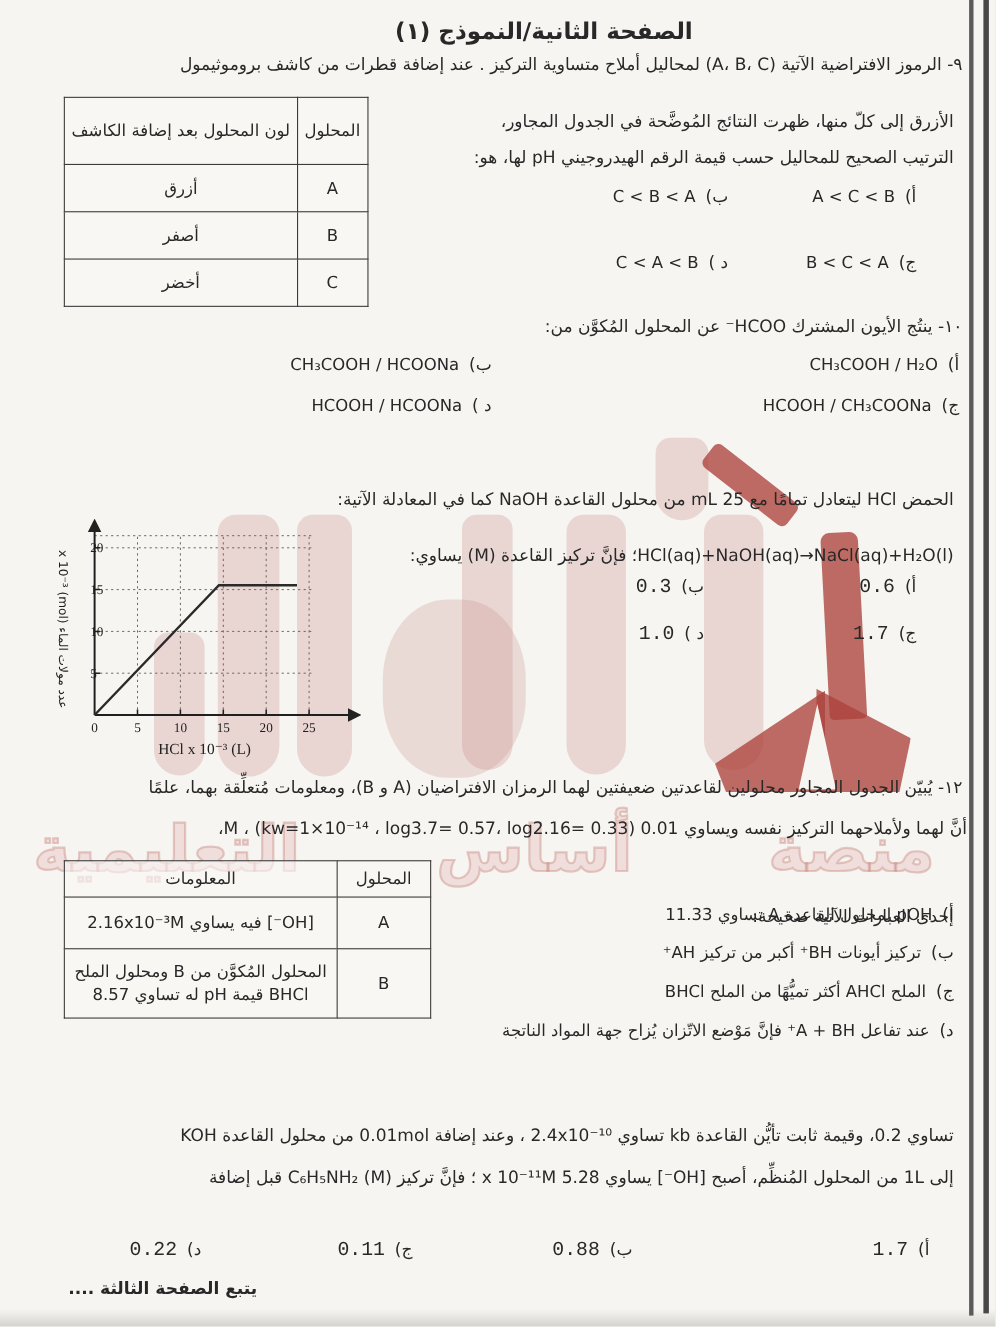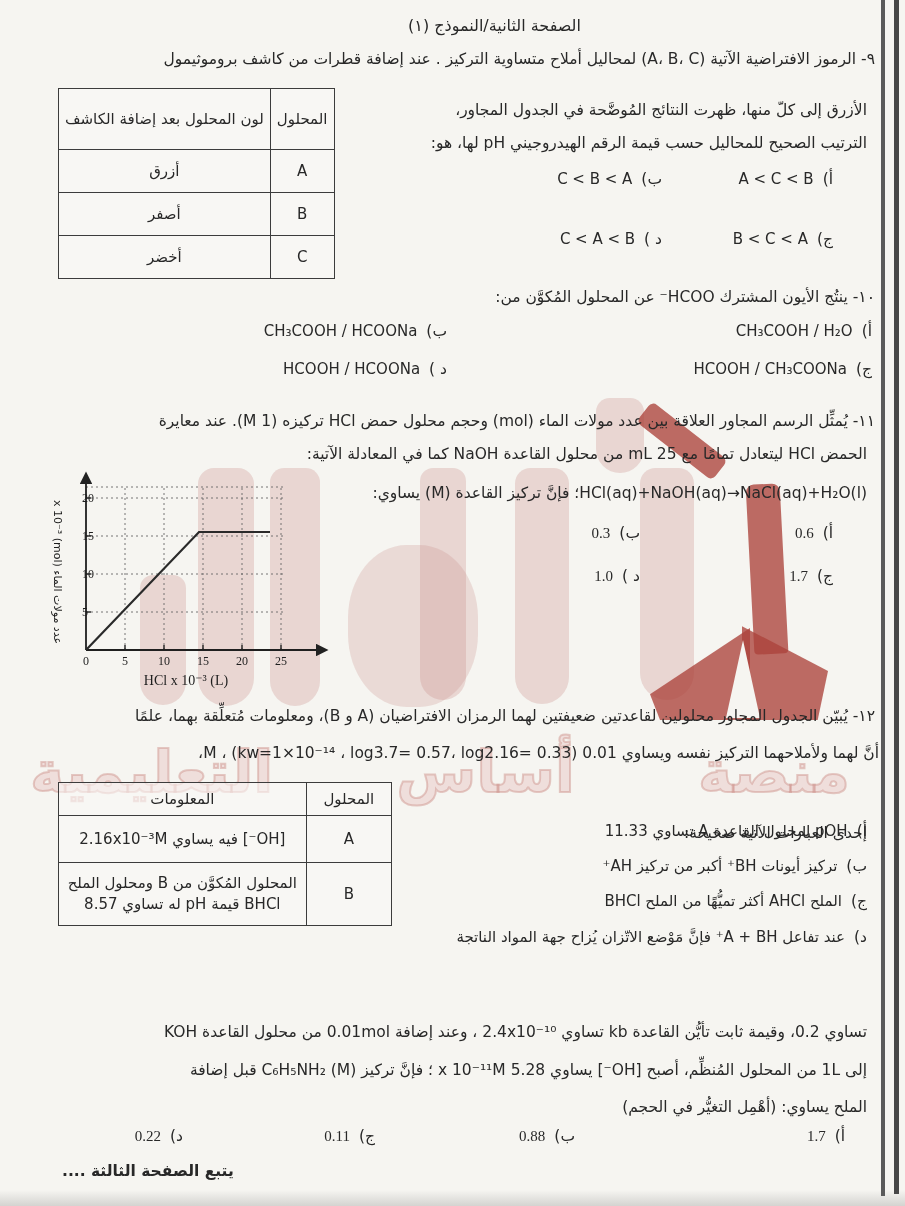--- a/index.html
+++ b/index.html
@@ -4,25 +4,25 @@
 <style>
   html,body{margin:0;padding:0;background:#e9e8e4;}
   .page{
     position:relative;width:905px;height:1206px;margin:0 auto;
     background:#f6f5f1;overflow:hidden;
     font-family:"DejaVu Sans",sans-serif;color:#282828;direction:rtl;
   }
   .content{position:absolute;inset:0;z-index:2;}
   .abs{position:absolute;white-space:nowrap;}
   .ar{font-size:15.5px;line-height:26px;}
-  .title{font-weight:normal;font-size:16px;margin-left:24px;}
+  .title{font-weight:bold;font-size:21px;margin-left:24px;}
   .opt{display:inline-flex;direction:rtl;align-items:baseline;gap:9px;font-size:15.5px;}
   .opt .key{font-size:15.5px;}
   .opt .val{font-family:"DejaVu Sans",sans-serif;font-size:15px;}
-  .opt .num{font-family:Liberation Serif, serif;font-size:15px;}
+  .opt .num{font-family:Liberation Mono, monospace;font-size:18px;}
   .formula{font-family:"DejaVu Sans",sans-serif;}
   
   table.qtable{border-collapse:collapse;background:rgba(250,249,246,0.6);}
   table.qtable th,table.qtable td{
     border:1.6px solid #3c3c3c;text-align:center;vertical-align:middle;
     font-size:15px;line-height:21px;padding:3px 6px;font-weight:normal;
   }
   
   .edge1{position:absolute;top:0;bottom:12px;right:6px;width:5px;background:#474747;z-index:3;}
   .edge2{position:absolute;top:0;bottom:10px;right:20px;width:4px;background:#5a5a5a;z-index:3;}
@@ -134,23 +134,22 @@
     </span>
     <span class="abs opt" style="top:360px;right:33px;">
       <span class="key">ج)</span>
       <bdi dir="ltr" class="val formula">HCOOH / CH₃COONa</bdi>
     </span>
     <span class="abs opt" style="top:360px;right:458px;">
       <span class="key">د )</span>
       <bdi dir="ltr" class="val formula">HCOOH / HCOONa</bdi>
     </span>
 
-    <div class="abs ar" style="top:408px;right:30px;">١١- يُمثِّل الرسم المجاور العلاقة بين عدد مولات الماء (mol) وحجم محلول حمض HCl تركيزه (1 M). عند معايرة</div>
     <div class="abs ar" style="top:441px;right:38px;">الحمض HCl ليتعادل تمامًا مع 25 mL من محلول القاعدة NaOH كما في المعادلة الآتية:</div>
-    <div class="abs ar" style="top:480px;right:38px;">HCl(aq)+NaOH(aq)→NaCl(aq)+H₂O(l)؛ فإنَّ تركيز القاعدة (M) يساوي:</div>
+    <div class="abs ar" style="top:492px;right:38px;">HCl(aq)+NaOH(aq)→NaCl(aq)+H₂O(l)؛ فإنَّ تركيز القاعدة (M) يساوي:</div>
 
     <span class="abs opt" style="top:524px;right:72px;">
       <span class="key">أ)</span>
       <bdi dir="ltr" class="num">0.6</bdi>
     </span>
     <span class="abs opt" style="top:524px;right:265px;">
       <span class="key">ب)</span>
       <bdi dir="ltr" class="num">0.3</bdi>
     </span>
     <span class="abs opt" style="top:567px;right:72px;">
@@ -254,21 +253,20 @@
       <span class="key">ج)</span>
       <span class="val ar">الملح AHCl أكثر تميُّهًا من الملح BHCl</span>
     </span>
     <span class="abs opt" style="top:924px;right:38px;">
       <span class="key">د)</span>
       <span class="val ar">عند تفاعل A + BH⁺ فإنَّ مَوْضع الاتّزان يُزاح جهة المواد الناتجة</span>
     </span>
 
     <div class="abs ar" style="top:1019px;right:38px;">تساوي 0.2، وقيمة ثابت تأيُّن القاعدة kb تساوي 2.4x10⁻¹⁰ ، وعند إضافة 0.01mol من محلول القاعدة KOH</div>
     <div class="abs ar" style="top:1057px;right:38px;">إلى 1L من المحلول المُنظِّم، أصبح [OH⁻] يساوي 5.28 x 10⁻¹¹M ؛ فإنَّ تركيز C₆H₅NH₂ (M) قبل إضافة</div>
-    <div class="abs ar" style="top:1094px;right:38px;">الملح يساوي:  (أهْمِل التغيُّر في الحجم)</div>
 
     <span class="abs opt" style="top:1127px;right:60px;">
       <span class="key">أ)</span>
       <bdi dir="ltr" class="num">1.7</bdi>
     </span>
     <span class="abs opt" style="top:1127px;right:330px;">
       <span class="key">ب)</span>
       <bdi dir="ltr" class="num">0.88</bdi>
     </span>
     <span class="abs opt" style="top:1127px;right:530px;">

